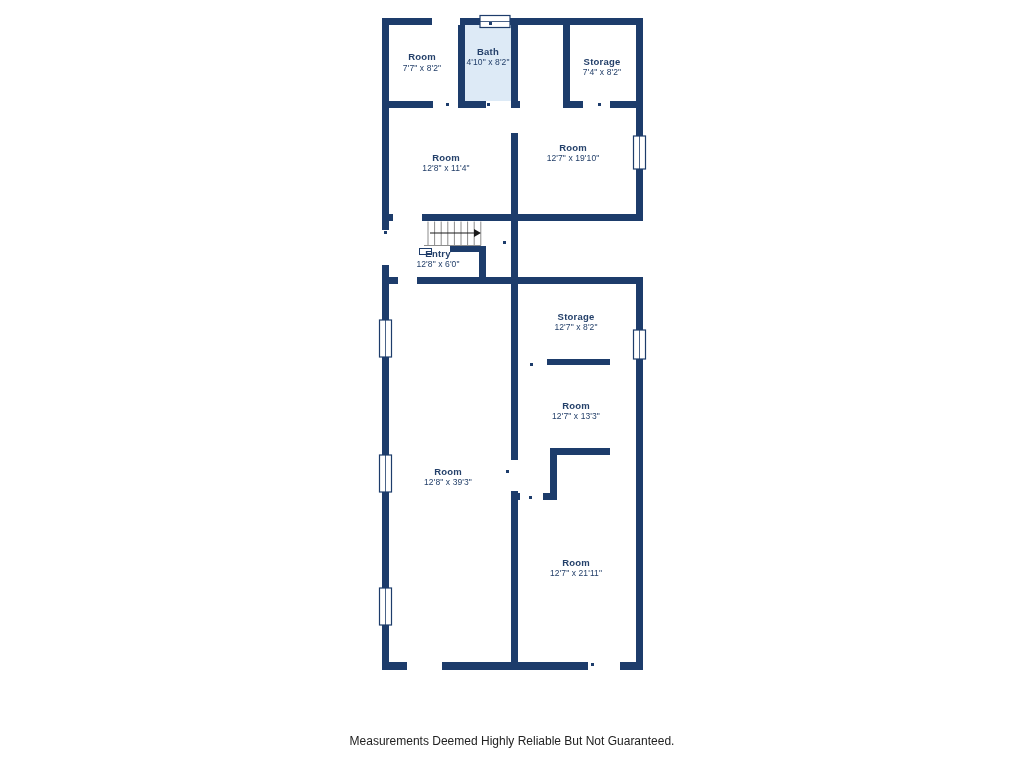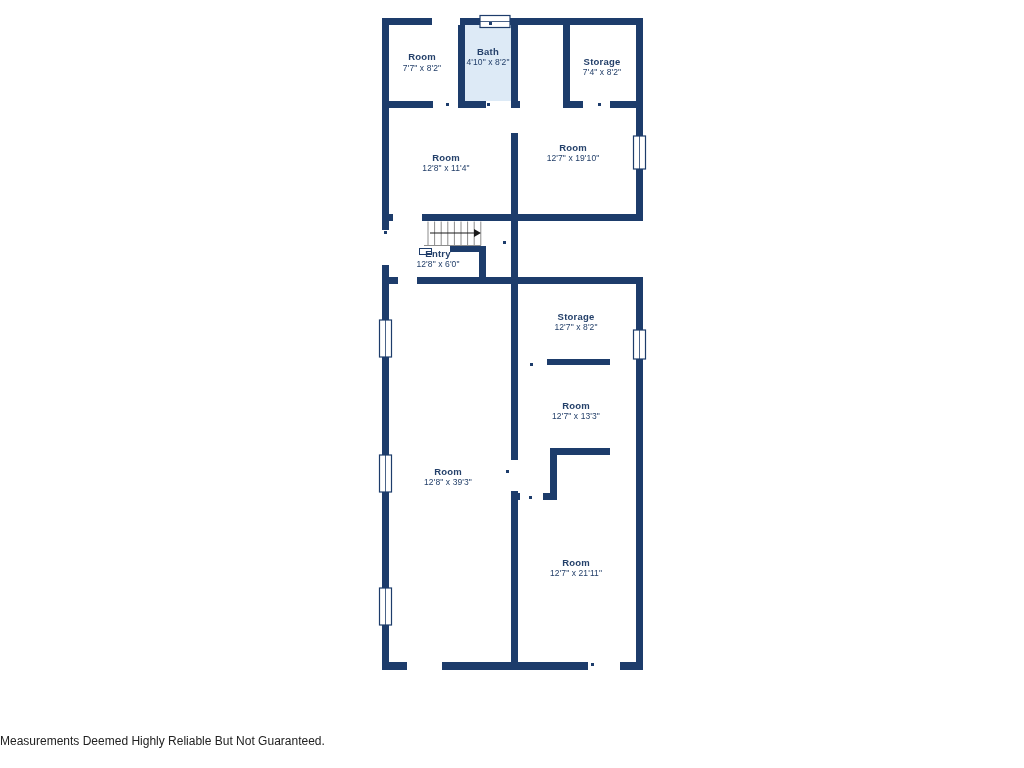--- a/index.html
+++ b/index.html
@@ -9,21 +9,21 @@
   .bathfill{fill:var(--bath_fill)}
   .win{fill:var(--background);stroke:var(--wall);stroke-width:1.2}
   .winline{stroke:var(--wall);stroke-width:0.8}
   .tick{fill:var(--wall)}
   .tread{stroke:var(--stair_line);stroke-width:1;fill:none}
   .arrowline{stroke:var(--arrow);stroke-width:1.2;fill:none}
   .arrowhead{fill:var(--arrow)}
   .landing{fill:var(--background);stroke:var(--wall);stroke-width:1}
   .rname{font:600 9.5px "Liberation Sans",sans-serif;fill:var(--label_text);text-anchor:middle;letter-spacing:.2px}
   .rdims{font:400 8.5px "Liberation Sans",sans-serif;fill:var(--label_text);text-anchor:middle;letter-spacing:.1px}
-  .footer{position:absolute;top:734px;left:0;width:1024px;text-align:left;
+  .footer{position:absolute;top:734px;left:0;width:1024px;text-align:center;
           font:12px "Liberation Sans",sans-serif;color:var(--footer_text)}
 </style>
 </head>
 <body>
 
 <svg class="stage" viewBox="0 0 1024 768">
 
   <rect class="bathfill" x="465" y="25" width="46" height="76"></rect>
 
   <g>

